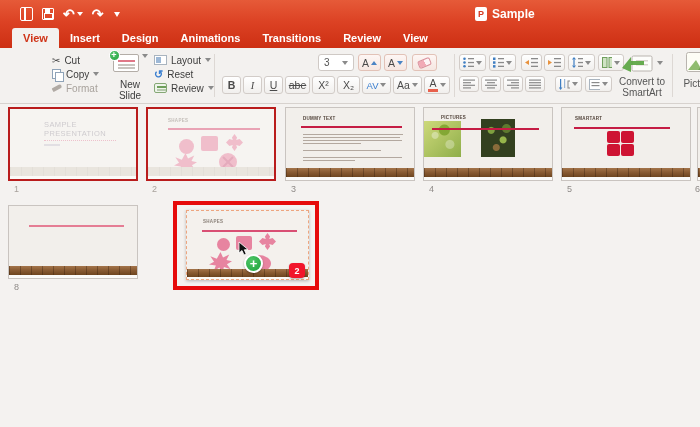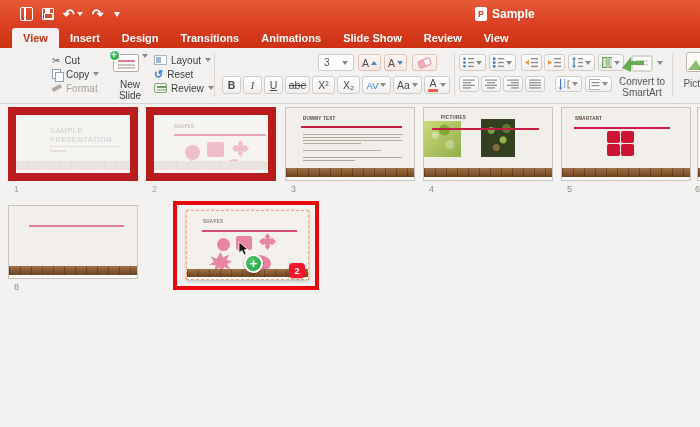--- a/index.html
+++ b/index.html
@@ -64,21 +64,21 @@
   .colA { display:flex; flex-direction:column; align-items:center; line-height:10px; }
   .colA .bar { width:10px; height:3px; background:#e8604c; margin-top:1px; }
   .pbtn { position:absolute; top:6px; height:17px; border:1px solid #d2ccc8; border-radius:3px; background:linear-gradient(#fff,#f1efed); display:flex; align-items:center; justify-content:center; gap:2px; padding:0 3px; }
   .pbtn.row2 { top:28px; height:16px; }
   .sa-block { position:absolute; left:612px; top:4px; width:60px; display:flex; flex-direction:column; align-items:center; }
   .sa-lbl { font-size:10px; color:#555; line-height:10.5px; text-align:center; margin-top:3px; width:54px; }
   .pic-block { position:absolute; left:676px; top:4px; width:46px; display:flex; flex-direction:column; align-items:center; }
   .pic-lbl { font-size:10px; color:#555; margin-top:6px; white-space:nowrap; }
   
   .thumb { position:absolute; width:130px; height:74px; background:#fbfaf8; border:1px solid #c9c4c0; }
-  .thumb.sel { border:8px solid #b91c1c; }
+  .thumb.sel { border:2px solid #b91c1c; }
   .tcontent { position:absolute; inset:0; background:#f2efeb; overflow:hidden; }
   .tcontent.faded { opacity:.5; }
   .floor { position:absolute; left:0; right:0; bottom:3px; height:9px;
     background: repeating-linear-gradient(90deg, rgba(40,20,5,.32) 0 1px, transparent 1px 11px),
                 linear-gradient(180deg,#a4744a 0%,#8a5c33 45%,#6e451f 100%); }
   .floor.light { background: repeating-linear-gradient(90deg, rgba(0,0,0,.06) 0 1px, transparent 1px 11px), #d9d1c6; }
   .bstrip { position:absolute; left:0; right:0; bottom:0; height:3px; background:#fbfaf8; }
   .ttitle { position:absolute; font-size:4.5px; color:#8a8078; letter-spacing:.3px; font-weight:bold; }
   .redline { position:absolute; height:1.5px; background:#c51c44; }
   .shp { position:absolute; background:#e784a0; }
@@ -126,23 +126,22 @@
       </span>
   </div>
   <div class="doc-title">
     <span class="ppt-file">P</span>
     <span>Sample</span>
   </div>
   <div class="tabs">
     <span class="tab active">View</span>
     <span class="tab">Insert</span>
     <span class="tab">Design</span>
+    <span class="tab">Animations</span>
     <span class="tab">Transitions</span>
-    <span class="tab">Animations</span>
-    <span class="tab">Slide Show</span>
     <span class="tab">Review</span>
     <span class="tab">View</span>
   </div>
 </div>
 
 <div class="ribbon">
 
   <div class="minicol" style="left:52px;">
     <div class="minirow">
         <span style="font-size:10px;color:#444;">✂</span>

